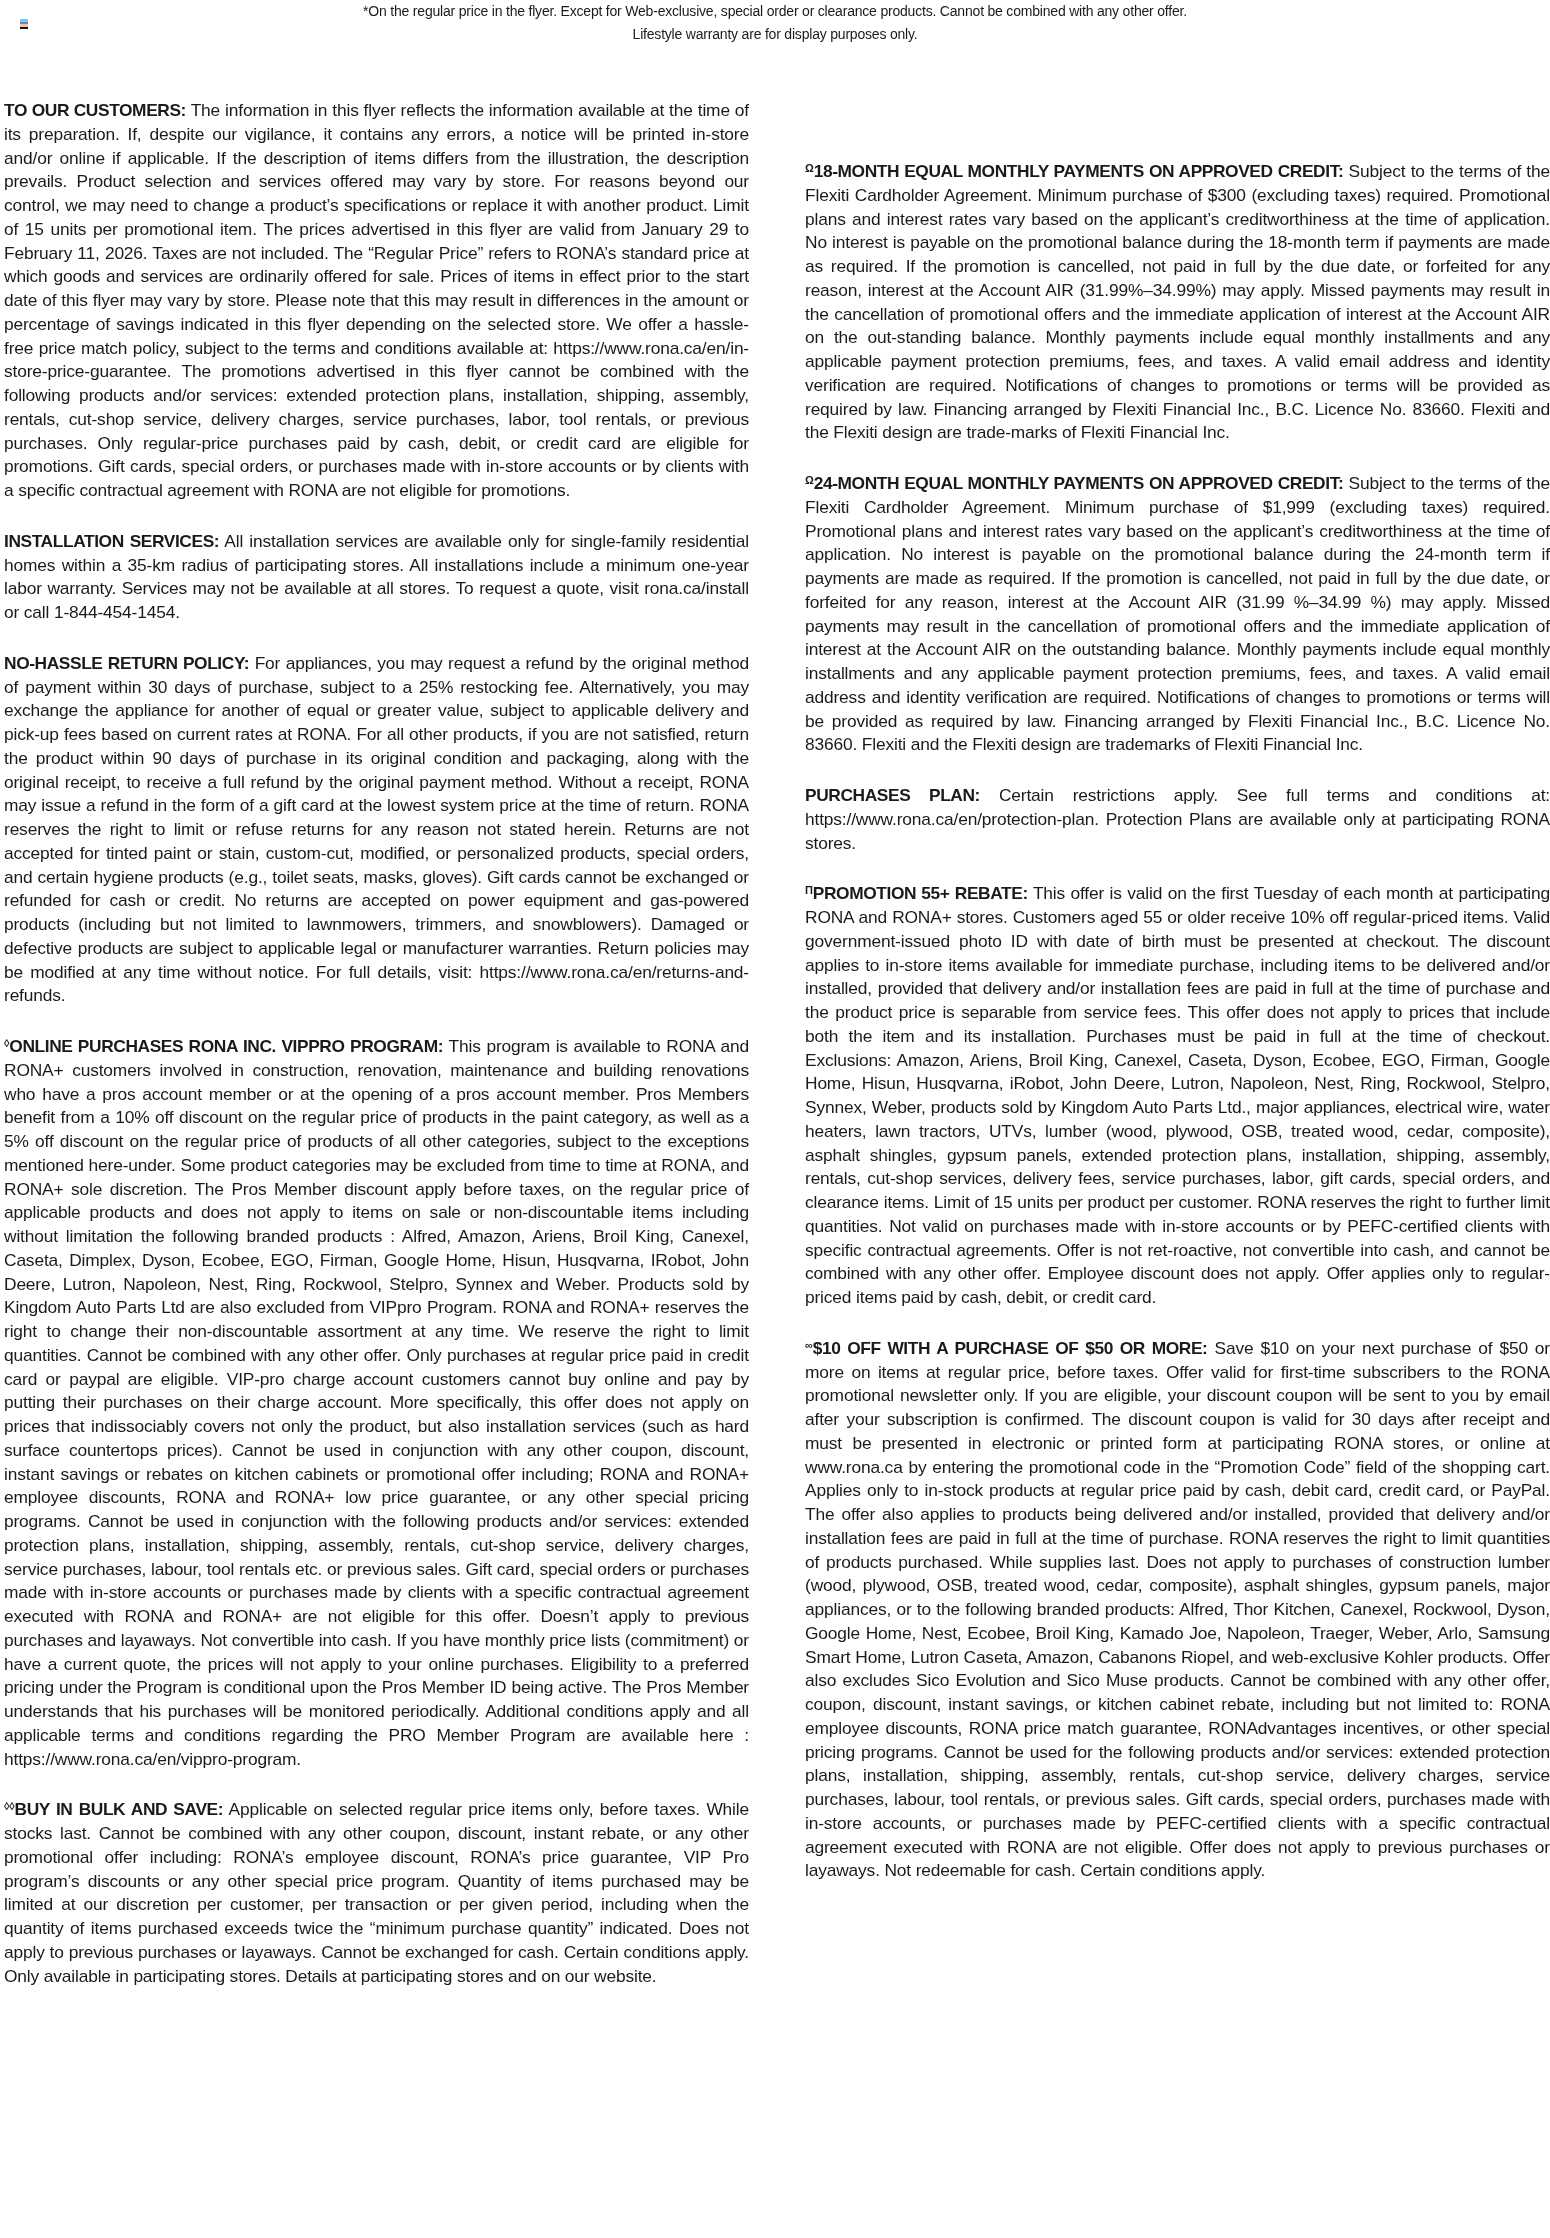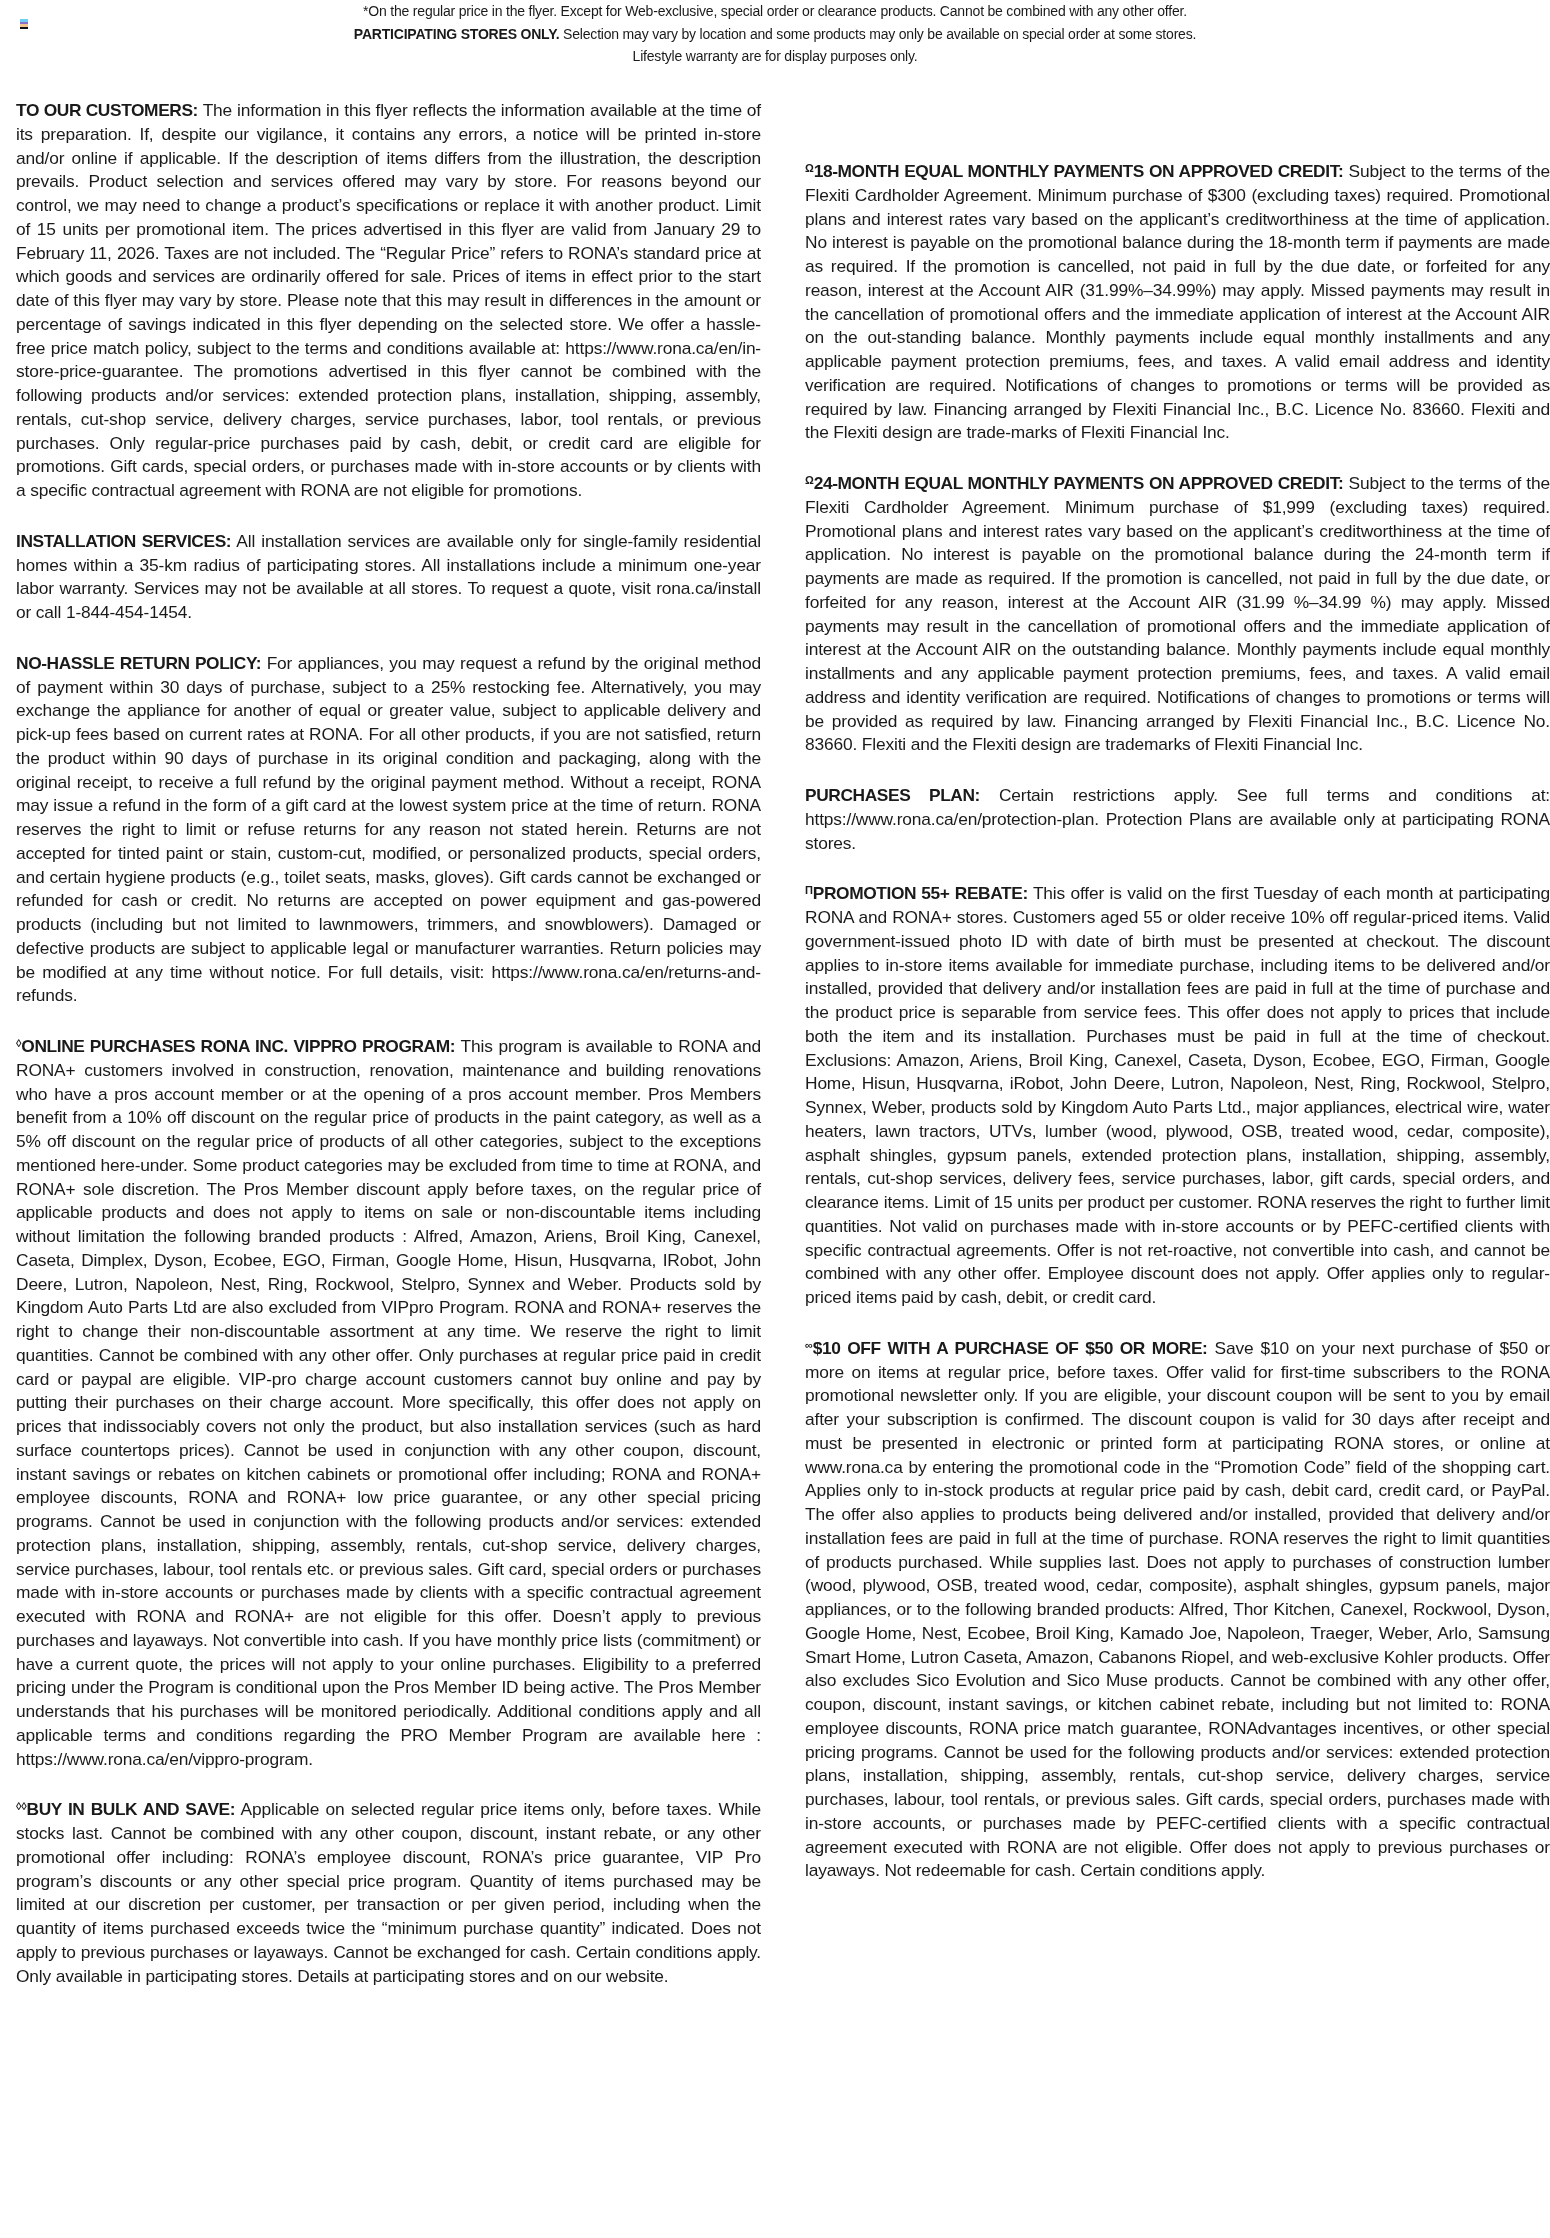--- a/index.html
+++ b/index.html
@@ -18,39 +18,38 @@
     font-size: 14px; line-height: 22.6px; letter-spacing: -0.2px;
     font-family: "Liberation Sans Narrow", "Liberation Sans", sans-serif;
   }
   .header .line { display: block; white-space: nowrap; }
   .header b { font-weight: bold; }
   .col {
     position: absolute; top: 96px; width: 745px;
     font-size: 17.35px; line-height: 23.75px; text-align: justify;
     letter-spacing: -0.15px;
   }
-  .col.left { left: 16px; }
+  .col.left { left: 4px; }
   .col.right { left: 805px; margin-top: 37px; }
   .para { margin: 0 0 24px 0; }
   .para .title { font-weight: bold; letter-spacing: -0.4px; }
   .para .sym { font-size: 11px; vertical-align: 5px; font-weight: bold; }
 </style>
 </head>
 <body>
 
 <div class="color-bar">
   <span style="background:#6ecff6"></span>
   <span style="background:#8a6fc8"></span>
   <span style="background:#f2c48f"></span>
   <span style="background:#111111"></span>
 </div>
 
 <div class="header">
   <span class="line">*On the regular price in the flyer. Except for Web-exclusive, special order or clearance products. Cannot be combined with any other offer.</span>
-  <span class="line"><b>PARTICIPATING STORES ONLY.</b><span> Selection may vary by location and some products may only be available on special order at some stores.</span></span>
   <span class="line">Lifestyle warranty are for display purposes only.</span>
 </div>
 
 <div class="col left">
   <p class="para"><span class="sym"></span><span class="title">TO OUR CUSTOMERS:</span><span> The information in this flyer reflects the information available at the time of its preparation. If, despite our vigilance, it contains any errors, a notice will be printed in-store and/or online if applicable. If the description of items differs from the illustration, the description prevails. Product selection and services offered may vary by store. For reasons beyond our control, we may need to change a product’s specifications or replace it with another product. Limit of 15 units per promotional item. The prices advertised in this flyer are valid from January 29 to February 11, 2026. Taxes are not included. The “Regular Price” refers to RONA’s standard price at which goods and services are ordinarily offered for sale. Prices of items in effect prior to the start date of this flyer may vary by store. Please note that this may result in differences in the amount or percentage of savings indicated in this flyer depending on the selected store. We offer a hassle-free price match policy, subject to the terms and conditions available at: https://www.rona.ca/en/in-store-price-guarantee. The promotions advertised in this flyer cannot be combined with the following products and/or services: extended protection plans, installation, shipping, assembly, rentals, cut-shop service, delivery charges, service purchases, labor, tool rentals, or previous purchases. Only regular-price purchases paid by cash, debit, or credit card are eligible for promotions. Gift cards, special orders, or purchases made with in-store accounts or by clients with a specific contractual agreement with RONA are not eligible for promotions.</span></p>
   <p class="para"><span class="sym"></span><span class="title">INSTALLATION SERVICES:</span><span> All installation services are available only for single-family residential homes within a 35-km radius of participating stores. All installations include a minimum one-year labor warranty. Services may not be available at all stores. To request a quote, visit rona.ca/install or call 1-844-454-1454.</span></p>
   <p class="para"><span class="sym"></span><span class="title">NO-HASSLE RETURN POLICY:</span><span> For appliances, you may request a refund by the original method of payment within 30 days of purchase, subject to a 25% restocking fee. Alternatively, you may exchange the appliance for another of equal or greater value, subject to applicable delivery and pick-up fees based on current rates at RONA. For all other products, if you are not satisfied, return the product within 90 days of purchase in its original condition and packaging, along with the original receipt, to receive a full refund by the original payment method. Without a receipt, RONA may issue a refund in the form of a gift card at the lowest system price at the time of return. RONA reserves the right to limit or refuse returns for any reason not stated herein. Returns are not accepted for tinted paint or stain, custom-cut, modified, or personalized products, special orders, and certain hygiene products (e.g., toilet seats, masks, gloves). Gift cards cannot be exchanged or refunded for cash or credit. No returns are accepted on power equipment and gas-powered products (including but not limited to lawnmowers, trimmers, and snowblowers). Damaged or defective products are subject to applicable legal or manufacturer warranties. Return policies may be modified at any time without notice. For full details, visit: https://www.rona.ca/en/returns-and-refunds.</span></p>
   <p class="para"><span class="sym">◊</span><span class="title">ONLINE PURCHASES RONA INC. VIPPRO PROGRAM:</span><span> This program is available to RONA and RONA+ customers involved in construction, renovation, maintenance and building renovations who have a pros account member or at the opening of a pros account member. Pros Members benefit from a 10% off discount on the regular price of products in the paint category, as well as a 5% off discount on the regular price of products of all other categories, subject to the exceptions mentioned here-under. Some product categories may be excluded from time to time at RONA, and RONA+ sole discretion. The Pros Member discount apply before taxes, on the regular price of applicable products and does not apply to items on sale or non-discountable items including without limitation the following branded products : Alfred, Amazon, Ariens, Broil King, Canexel, Caseta, Dimplex, Dyson, Ecobee, EGO, Firman, Google Home, Hisun, Husqvarna, IRobot, John Deere, Lutron, Napoleon, Nest, Ring, Rockwool, Stelpro, Synnex and Weber. Products sold by Kingdom Auto Parts Ltd are also excluded from VIPpro Program. RONA and RONA+ reserves the right to change their non-discountable assortment at any time. We reserve the right to limit quantities. Cannot be combined with any other offer. Only purchases at regular price paid in credit card or paypal are eligible. VIP-pro charge account customers cannot buy online and pay by putting their purchases on their charge account. More specifically, this offer does not apply on prices that indissociably covers not only the product, but also installation services (such as hard surface countertops prices). Cannot be used in conjunction with any other coupon, discount, instant savings or rebates on kitchen cabinets or promotional offer including; RONA and RONA+ employee discounts, RONA and RONA+ low price guarantee, or any other special pricing programs. Cannot be used in conjunction with the following products and/or services: extended protection plans, installation, shipping, assembly, rentals, cut-shop service, delivery charges, service purchases, labour, tool rentals etc. or previous sales. Gift card, special orders or purchases made with in-store accounts or purchases made by clients with a specific contractual agreement executed with RONA and RONA+ are not eligible for this offer. Doesn’t apply to previous purchases and layaways. Not convertible into cash. If you have monthly price lists (commitment) or have a current quote, the prices will not apply to your online purchases. Eligibility to a preferred pricing under the Program is conditional upon the Pros Member ID being active. The Pros Member understands that his purchases will be monitored periodically. Additional conditions apply and all applicable terms and conditions regarding the PRO Member Program are available here : https://www.rona.ca/en/vippro-program.</span></p>
   <p class="para"><span class="sym">◊◊</span><span class="title">BUY IN BULK AND SAVE:</span><span> Applicable on selected regular price items only, before taxes. While stocks last. Cannot be combined with any other coupon, discount, instant rebate, or any other promotional offer including: RONA’s employee discount, RONA’s price guarantee, VIP Pro program’s discounts or any other special price program. Quantity of items purchased may be limited at our discretion per customer, per transaction or per given period, including when the quantity of items purchased exceeds twice the “minimum purchase quantity” indicated.  Does not apply to previous purchases or layaways. Cannot be exchanged for cash. Certain conditions apply. Only available in participating stores. Details at participating stores and on our website.</span></p>
 </div>

